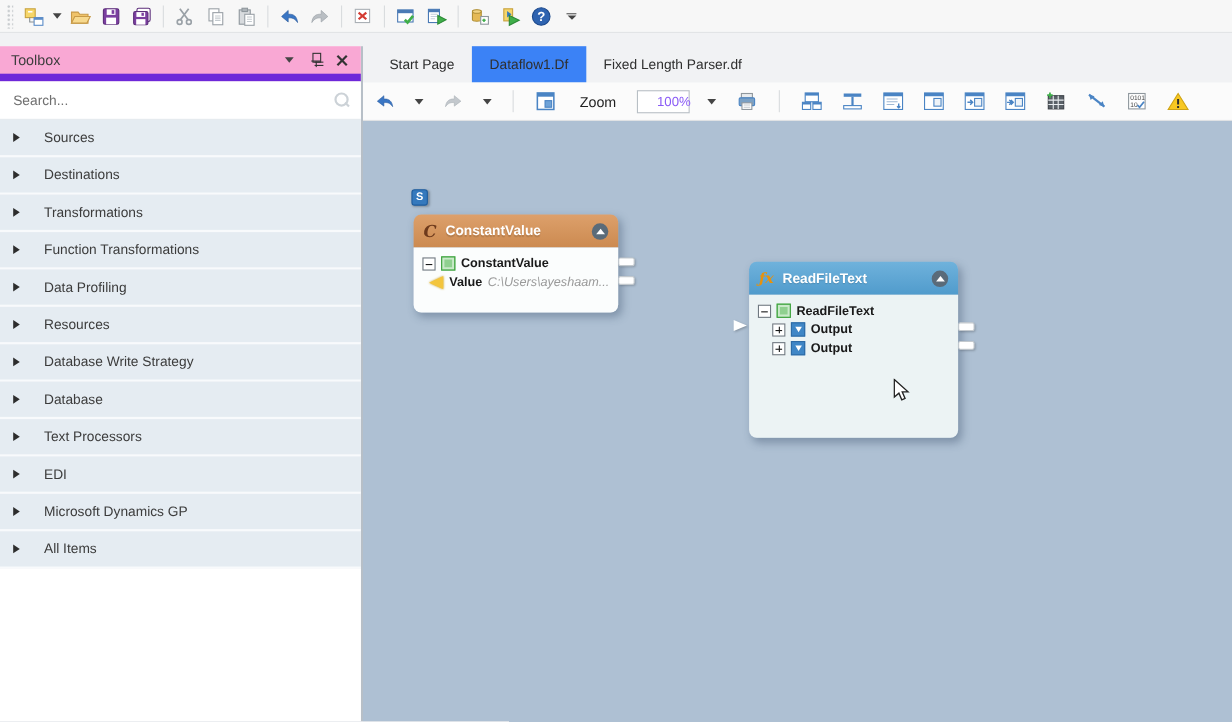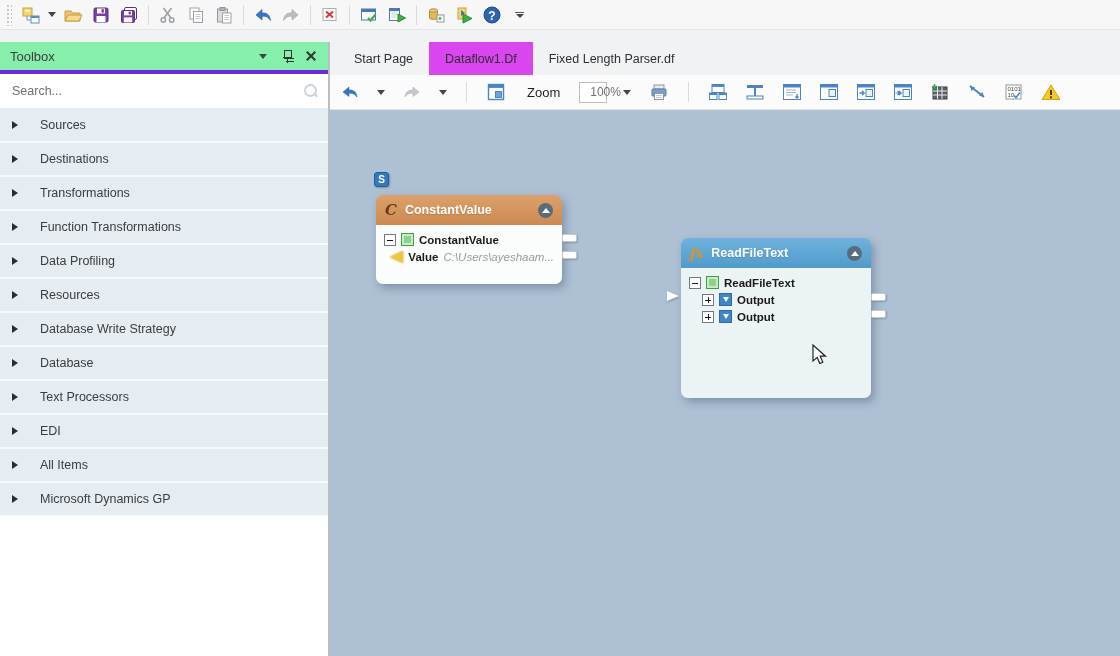--- a/index.html
+++ b/index.html
@@ -16,21 +16,21 @@
   .caret-btn{width:12px;height:26px;display:flex;align-items:center;justify-content:center;}
   .overflow-btn{margin-left:8px;display:flex;flex-direction:column;align-items:center;gap:1px;}
   .overflow-btn .bar{width:9px;height:1px;background:#555;}
   .overflow-btn .caret{border-top-width:4px;}
 
   
   .workspace{display:flex;height:626px;padding-top:12px;background:#f1f2f4;}
 
   
   .toolbox{width:330px;background:#ffffff;border-right:2px solid #b7bfc7;display:flex;flex-direction:column;}
-  .toolbox-header{height:32px;background:#86efac;display:flex;align-items:center;padding:0 10px;border-bottom:4px solid #6d28d9;}
+  .toolbox-header{height:32px;background:#f9a8d4;display:flex;align-items:center;padding:0 10px;border-bottom:7px solid #6d28d9;}
   .toolbox-title{font-size:13px;color:#3d3d3d;flex:1;}
   .th-ico{margin-left:10px;display:flex;align-items:center;justify-content:center;width:14px;height:14px;color:#333;}
   .pin{position:relative;width:8px;height:13px;}
   .pin::before{content:"";position:absolute;top:0;left:1px;width:6px;height:7px;border:1px solid #333;}
   .pin::after{content:"";position:absolute;top:7px;left:0;width:8px;height:1px;background:#333;box-shadow:3px 1px 0 -0px #333,3px 4px 0 0 #333;}
   .pin .stem{position:absolute;left:3.5px;top:8px;width:1px;height:5px;background:#333;}
   .xmark{position:relative;width:10px;height:10px;}
   .xmark::before,.xmark::after{content:"";position:absolute;left:-1px;top:4px;width:12px;height:2px;background:#333;}
   .xmark::before{transform:rotate(45deg);}
   .xmark::after{transform:rotate(-45deg);}
@@ -42,26 +42,26 @@
   .mag::after{content:"";position:absolute;top:11px;left:11px;width:5px;height:2px;background:#ccd2d7;transform:rotate(45deg);}
   .toolbox-list{list-style:none;margin:0;padding:0;}
   .toolbox-item{height:34px;background:#e5ecf2;border-bottom:2px solid #f8fafc;display:flex;align-items:center;padding:0 12px;font-size:12.5px;color:#3c3c3c;cursor:default;}
   .tri-right{width:0;height:0;border-top:4px solid transparent;border-bottom:4px solid transparent;border-left:6px solid #2d2d2d;margin-right:22px;}
   .toolbox-rest{flex:1;background:#fff;}
 
   
   .editor{flex:1;display:flex;flex-direction:column;min-width:0;}
   .tab-bar{height:33px;background:#f1f2f4;display:flex;align-items:flex-end;padding-left:8px;}
   .tab{height:33px;display:flex;align-items:center;padding:0 16px;font-size:12.5px;color:#2f2f2f;cursor:default;}
-  .tab.active{background:#d946ef;}
+  .tab.active{background:#3b82f6;}
 
   .canvas-toolbar{height:35px;background:#fbfbfb;border-bottom:1px solid #e0e2e4;display:flex;align-items:center;padding:0 8px;gap:13px;}
   .canvas-toolbar .tbtn{width:24px;height:24px;}
   .zoom-label{font-size:13px;color:#1f1f1f;margin:0 6px 0 6px;}
-  .zoom-combo{width:28px;height:21px;border:1px solid #b8bfc5;background:#fff;display:flex;align-items:center;padding:0 10px;font-size:12px;color:#737373;}
+  .zoom-combo{width:48px;height:21px;border:1px solid #b8bfc5;background:#fff;display:flex;align-items:center;padding:0 17px;font-size:12px;color:#8b5cf6;}
   .zoom-caret-btn{width:14px;height:21px;display:flex;align-items:center;justify-content:center;}
 
   
   .canvas{flex:1;position:relative;background:#aec0d3;overflow:hidden;}
 
   .node{position:absolute;border-radius:7px;box-shadow:3px 4px 8px rgba(50,70,100,.38);}
   .node-header{height:30px;border-radius:7px 7px 0 0;display:flex;align-items:center;padding:0 9px;gap:8px;}
   .node-header .hicon{font-family:"DejaVu Serif",serif;font-style:italic;font-weight:bold;font-size:15px;line-height:1;}
   .node-header .htitle{color:#fff;font-weight:bold;font-size:12.5px;flex:1;text-shadow:0 1px 1px rgba(0,0,0,.15);}
   .collapse-btn{width:15px;height:15px;border-radius:50%;background:#5a6b79;display:flex;align-items:center;justify-content:center;}
@@ -291,25 +291,25 @@
         <li class="toolbox-item">
             <span class="tri-right"></span>
             <span>Text Processors</span>
           </li>
         <li class="toolbox-item">
             <span class="tri-right"></span>
             <span>EDI</span>
           </li>
         <li class="toolbox-item">
             <span class="tri-right"></span>
+            <span>Microsoft Dynamics GP</span>
+          </li>
+        <li class="toolbox-item">
+            <span class="tri-right"></span>
             <span>All Items</span>
-          </li>
-        <li class="toolbox-item">
-            <span class="tri-right"></span>
-            <span>Microsoft Dynamics GP</span>
           </li>
       </ul>
       <div class="toolbox-rest"></div>
     </div>
 
     <div class="editor">
 
       <div class="tab-bar">
         <div class="tab">
             <span>Start Page</span>

